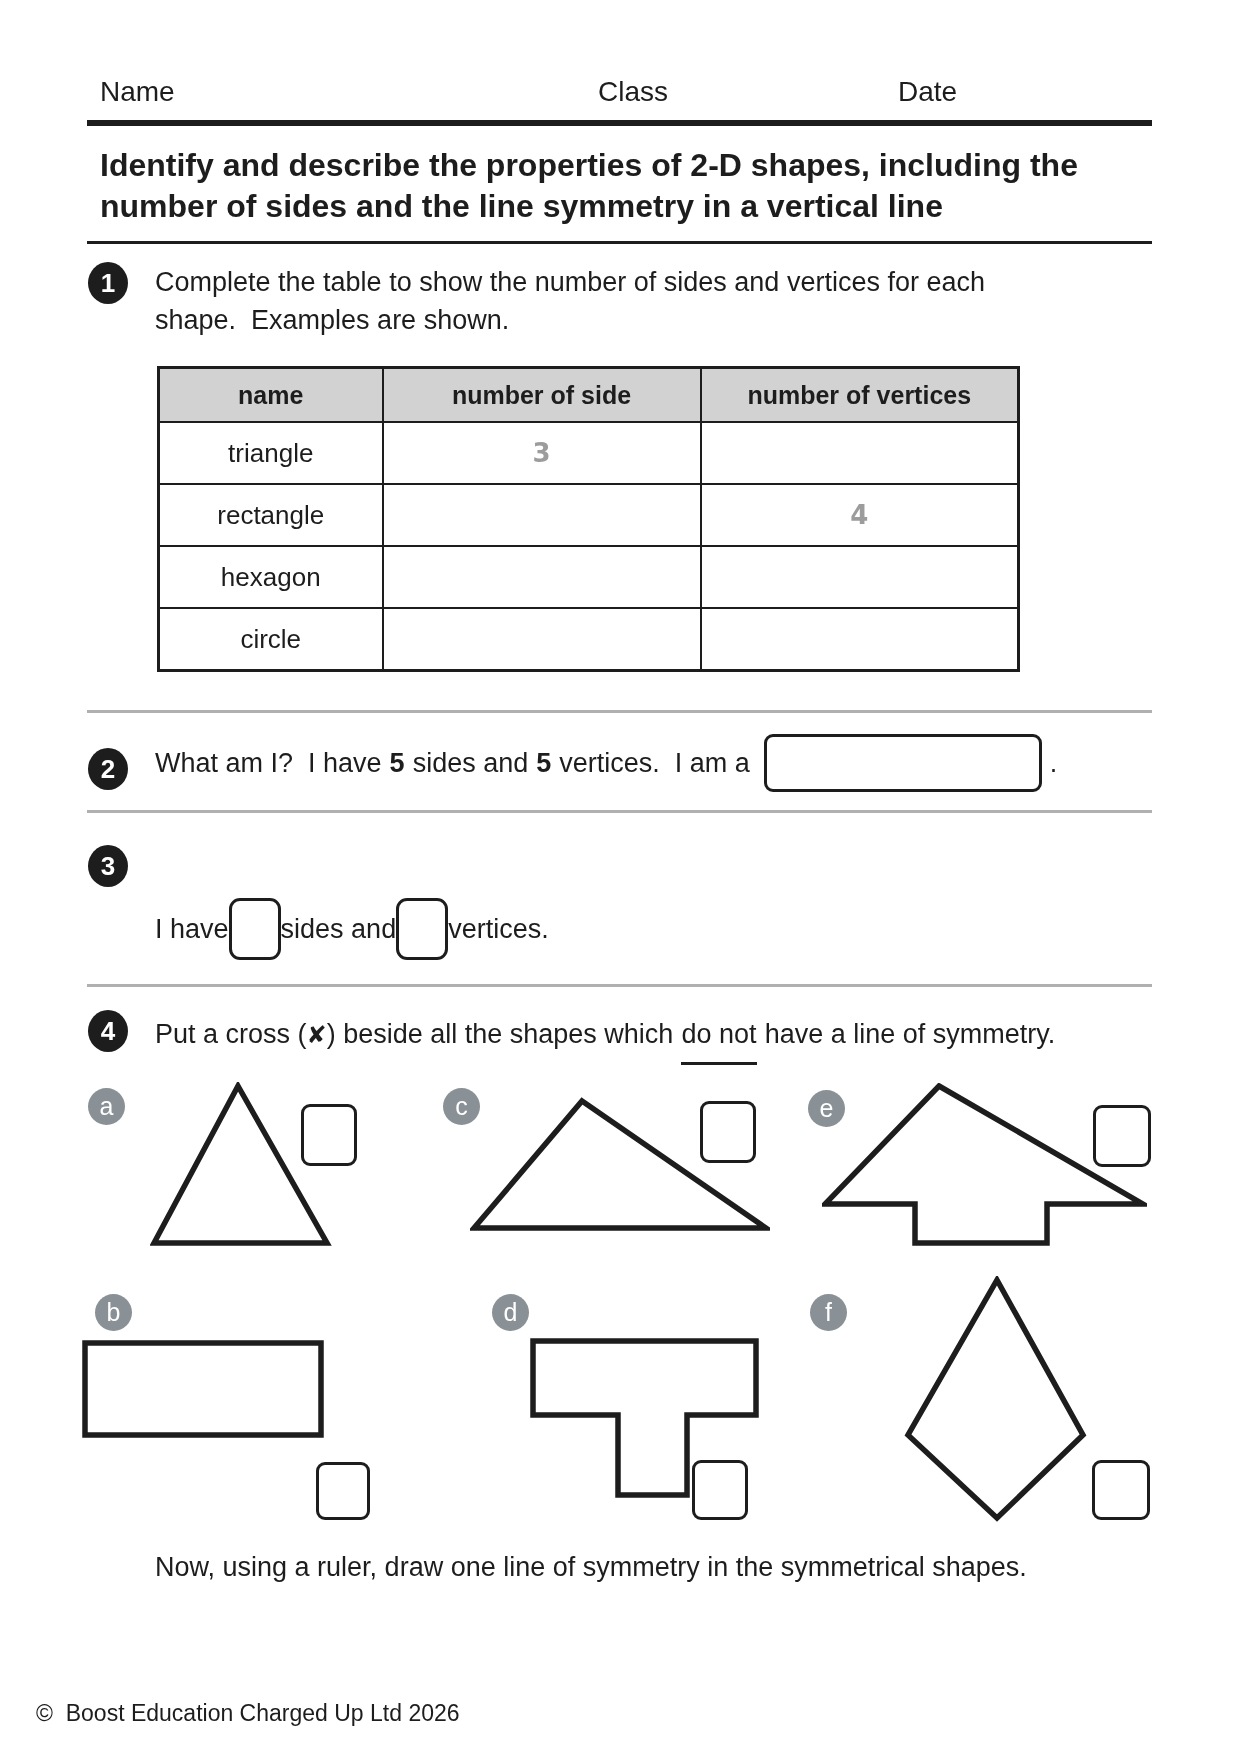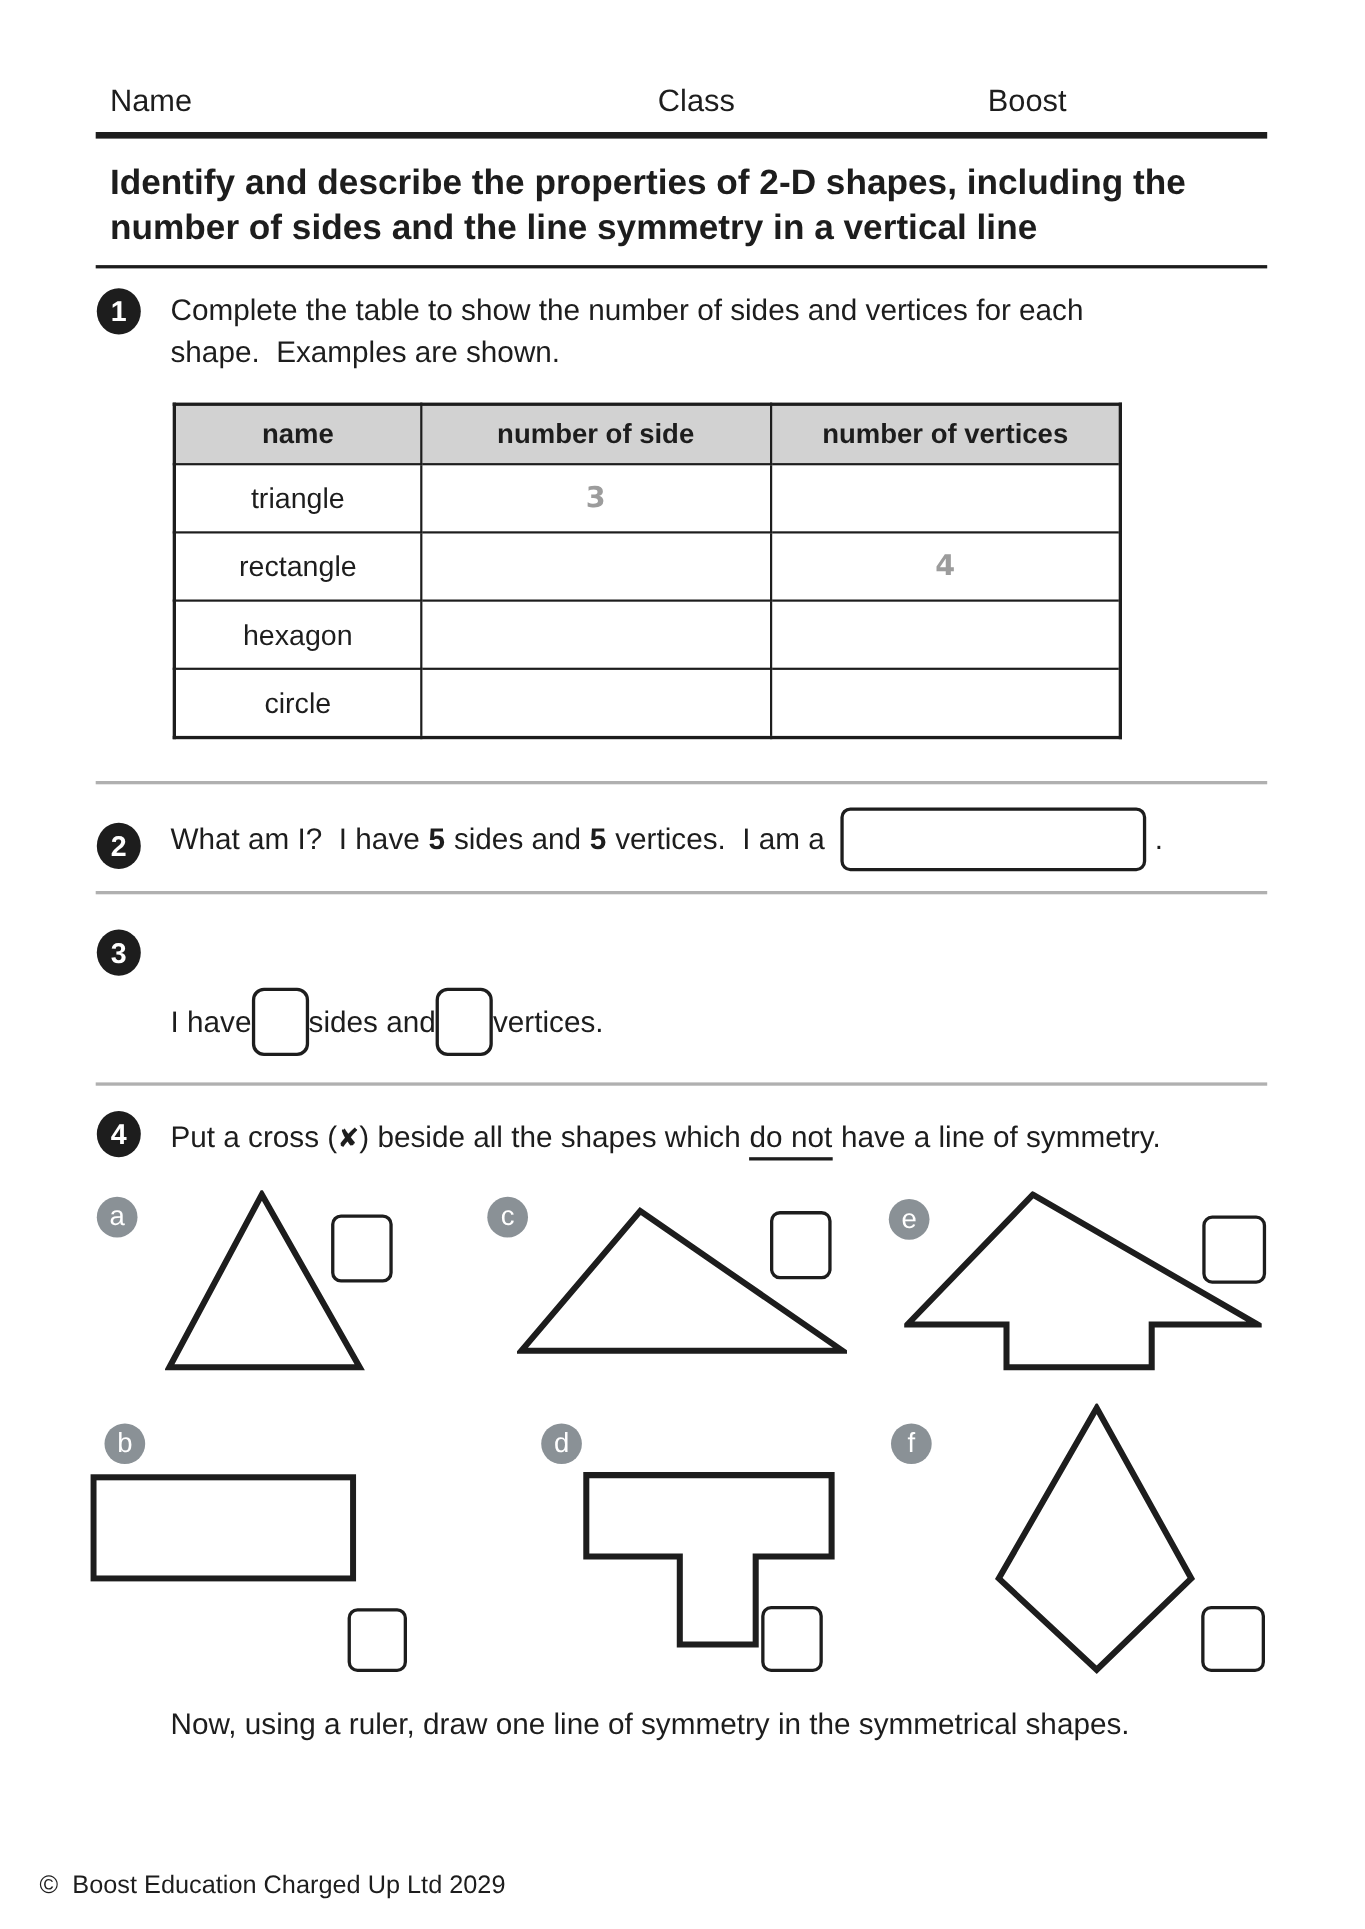--- a/index.html
+++ b/index.html
@@ -39,34 +39,34 @@
     background:#d2d2d2;height:50px;font-size:25px;font-weight:bold;text-align:center;
   }
   table.props td{height:58px;font-size:26px;text-align:center;}
   .hand{color:#9c9c9c;font-weight:bold;font-size:31px;font-family:"DejaVu Sans",sans-serif;}
   
   .answer-box{
     border:3.5px solid #1d1d1d;border-radius:9px;background:#fff;box-sizing:border-box;
   }
   .flexline{display:flex;align-items:center;}
   .b{font-weight:bold;}
-  .underlined{border-bottom:3.5px solid #1d1d1d;padding-bottom:3px;margin:0 0.30em;}
+  .underlined{border-bottom:3.5px solid #1d1d1d;padding-bottom:13px;margin:0 0.30em;}
   .cross{font-family:"DejaVu Sans",sans-serif;font-weight:bold;font-size:24px;}
   svg.shape{display:block;}
   svg.shape polygon, svg.shape rect{fill:none;stroke:#1d1d1d;stroke-width:5.5;stroke-linejoin:miter;}
   .footer-text{font-size:23px;white-space:pre-wrap;}
 </style>
 </head>
 <body>
 
 <div class="page">
 
   <div class="abs hdr-label" style="left:100px;top:76px;">Name</div>
   <div class="abs hdr-label" style="left:598px;top:76px;">Class</div>
-  <div class="abs hdr-label" style="left:898px;top:76px;">Boost</div>
+  <div class="abs hdr-label" style="left:898px;top:76px;">Date</div>
   <div class="abs rule-thick" style="left:87px;top:120px;width:1065px;"></div>
 
   <div class="abs title-line" style="left:100px;top:145px;">Identify and describe the properties of 2-D shapes, including the</div>
   <div class="abs title-line" style="left:100px;top:186px;">number of sides and the line symmetry in a vertical line</div>
   <div class="abs rule-thin" style="left:87px;top:241px;width:1065px;"></div>
 
   <div class="abs qbadge" style="left:88px;top:262px;">1</div>
   <div class="abs qtext" style="left:155px;top:263px;">Complete the table to show the number of sides and vertices for each</div>
   <div class="abs qtext" style="left:155px;top:301px;">shape.  Examples are shown.</div>
 
@@ -165,15 +165,15 @@
   <div class="abs answer-box" style="left:692px;top:1460px;width:56px;height:60px;"></div>
 
   <div class="abs lbadge" style="left:810px;top:1294px;">f</div>
   <svg class="shape abs" style="left:900px;top:1276px;" width="191" height="247" viewBox="0 0 191 247">
     <polygon points="97,4 183,159 97,242 8,159"></polygon>
   </svg>
   <div class="abs answer-box" style="left:1092px;top:1460px;width:58px;height:60px;"></div>
 
   <div class="abs qtext" style="left:155px;top:1548px;">Now, using a ruler, draw one line of symmetry in the symmetrical shapes.</div>
 
-  <div class="abs footer-text" style="left:36px;top:1700px;">©  Boost Education Charged Up Ltd 2029</div>
+  <div class="abs footer-text" style="left:36px;top:1700px;">©  Boost Education Charged Up Ltd 2026</div>
 
 </div>
 
 </body></html>

